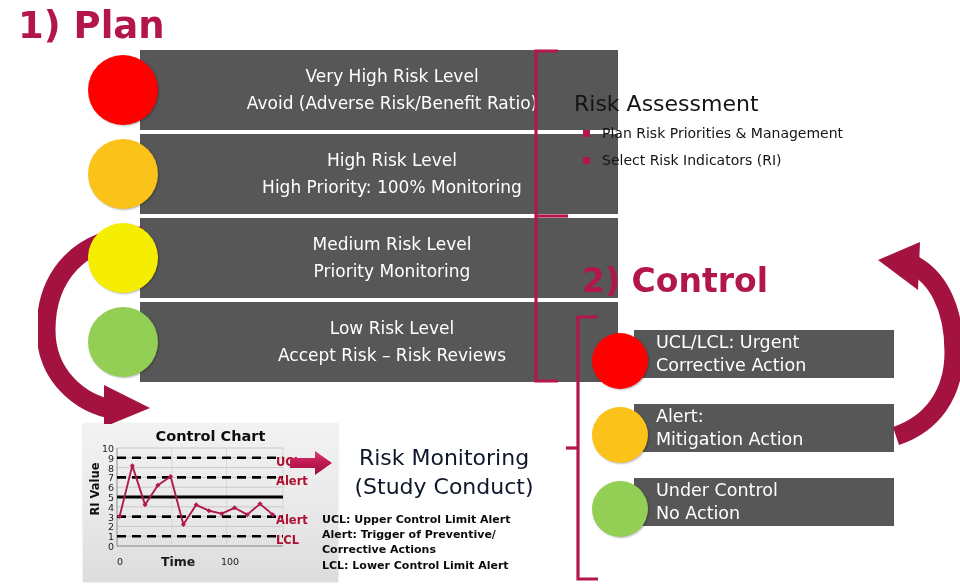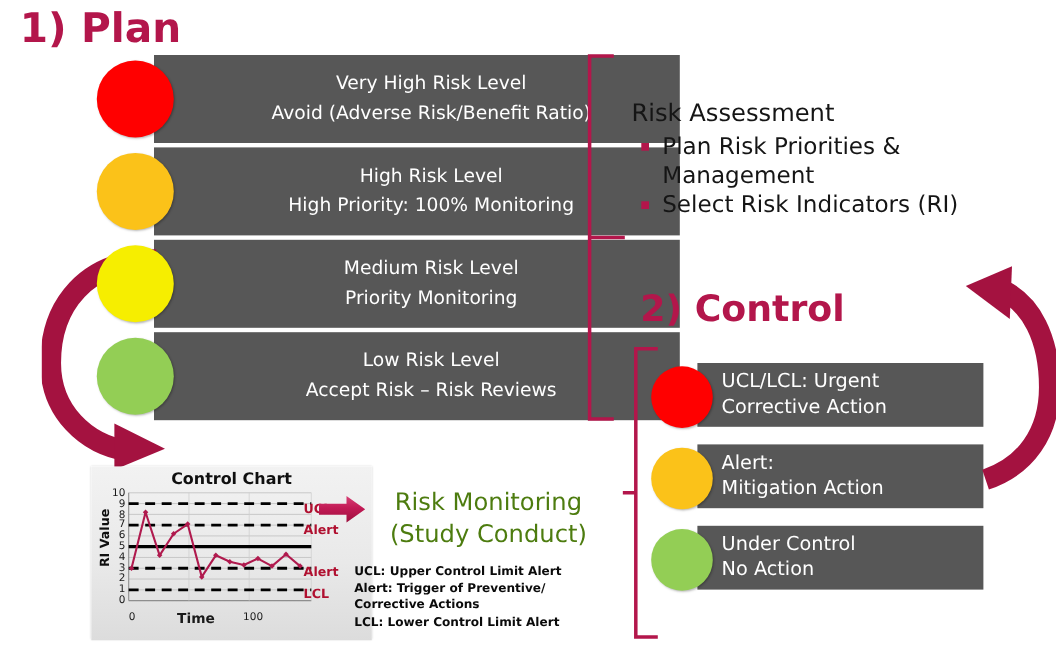--- a/index.html
+++ b/index.html
@@ -46,31 +46,31 @@
     position:absolute;left:52px;top:0;width:478px;height:80px;
     text-align:center;align-items:center;font-size:17px;line-height:27px;
     padding-left:26px;
   }
 
   
   #control-group{left:592px;top:330px;}
   .ctrl-row{position:relative;margin-bottom:12px;height:62px;}
   .ctrl-row .dot{width:56px;height:56px;position:absolute;left:0;top:3px;}
   .ctrl-row .risk-bar{
-    position:absolute;left:42px;top:0;width:260px;height:58px;
+    position:absolute;left:42px;top:0;width:260px;height:48px;
     text-align:left;align-items:flex-start;font-size:17.5px;line-height:23px;
     padding-left:22px;
   }
 
   
   #assessment{left:574px;top:90px;width:370px;color:#151515;}
   #assessment .head{font-size:22px;line-height:28px;white-space:nowrap;}
   #assessment ul{list-style:none;margin:2px 0 0 0;padding:0;}
   #assessment li{
-    position:relative;padding-left:28px;font-size:21px;line-height:26px;
+    position:relative;padding-left:28px;font-size:14px;line-height:26px;
     margin-bottom:1px;
   }
   #assessment li .bullet{
     position:absolute;left:9px;top:10px;width:7px;height:7px;background:#b3164b;
   }
 
   
   .bracket{position:absolute;}
   .bracket svg{display:block;}
 
@@ -107,21 +107,21 @@
   #xaxis-row .xt{position:absolute;left:44px;top:0;font-weight:bold;font-size:12.5px;}
   #xaxis-row .xh{position:absolute;left:104px;top:2px;font-size:9.5px;}
   .clabel{
     position:absolute;font-size:11.5px;font-weight:bold;color:#b01030;
     white-space:nowrap;
   }
 
   
   #risk-monitoring{
     left:344px;top:443px;width:200px;text-align:center;
-    font-size:22px;line-height:29px;color:#4d7c0f;
+    font-size:22px;line-height:29px;color:#0f172a;
   }
   #legend-text{
     left:322px;top:512px;width:230px;
     font-size:11px;line-height:15.2px;font-weight:bold;color:#0b0b0b;
   }
 
   
   #small-arrow{left:288px;top:448px;}
 </style>
 </head>

